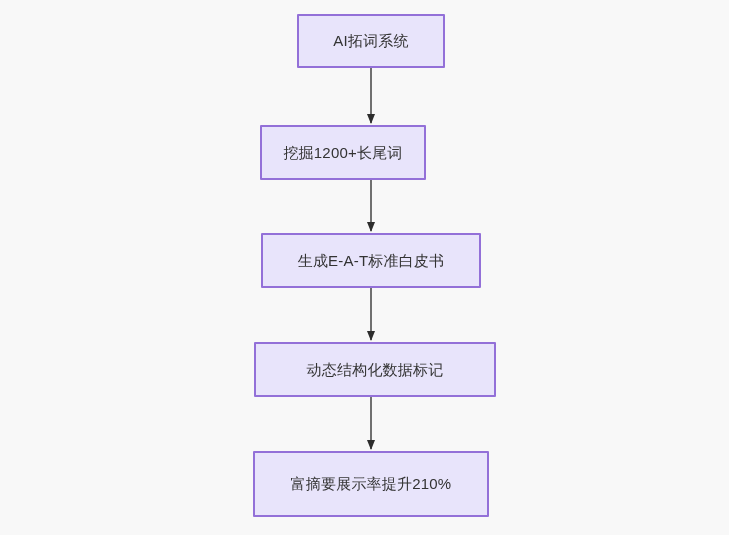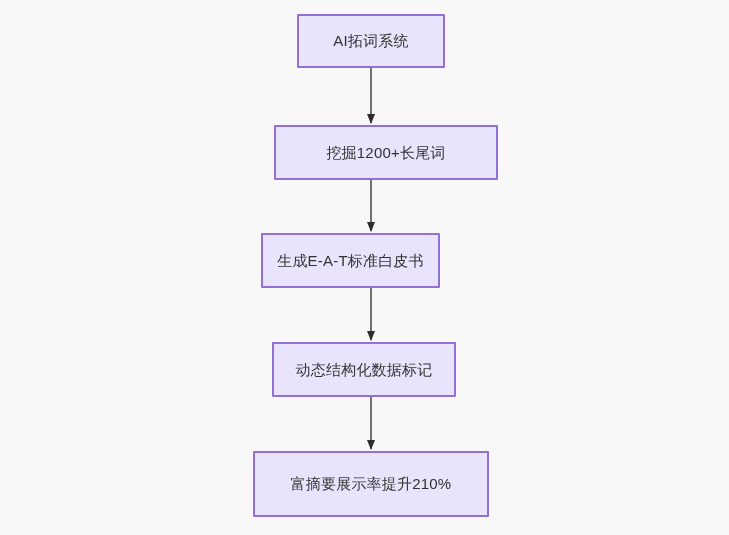--- a/index.html
+++ b/index.html
@@ -67,29 +67,29 @@
     </g>
     <g>
       <line x1="371" y1="397" x2="371" y2="449" stroke="#707070" stroke-width="2" marker-end="url(#arrowhead)"></line>
     </g>
   </svg>
 
   <div class="node" style="left:297px; top:14px; width:148px; height:54px;">
     <span class="node-label">AI拓词系统</span>
   </div>
 
-  <div class="node" style="left:274px; top:125px; width:224px; height:55px;">
+  <div class="node" style="left:260px; top:125px; width:166px; height:55px;">
     <span class="node-label">挖掘1200+长尾词</span>
   </div>
 
-  <div class="node" style="left:261px; top:233px; width:179px; height:55px;">
+  <div class="node" style="left:261px; top:233px; width:220px; height:55px;">
     <span class="node-label">生成E-A-T标准白皮书</span>
   </div>
 
-  <div class="node" style="left:272px; top:342px; width:184px; height:55px;">
+  <div class="node" style="left:254px; top:342px; width:242px; height:55px;">
     <span class="node-label">动态结构化数据标记</span>
   </div>
 
   <div class="node" style="left:253px; top:451px; width:236px; height:66px;">
     <span class="node-label">富摘要展示率提升210%</span>
   </div>
 
 </div>
 
 </body></html>

